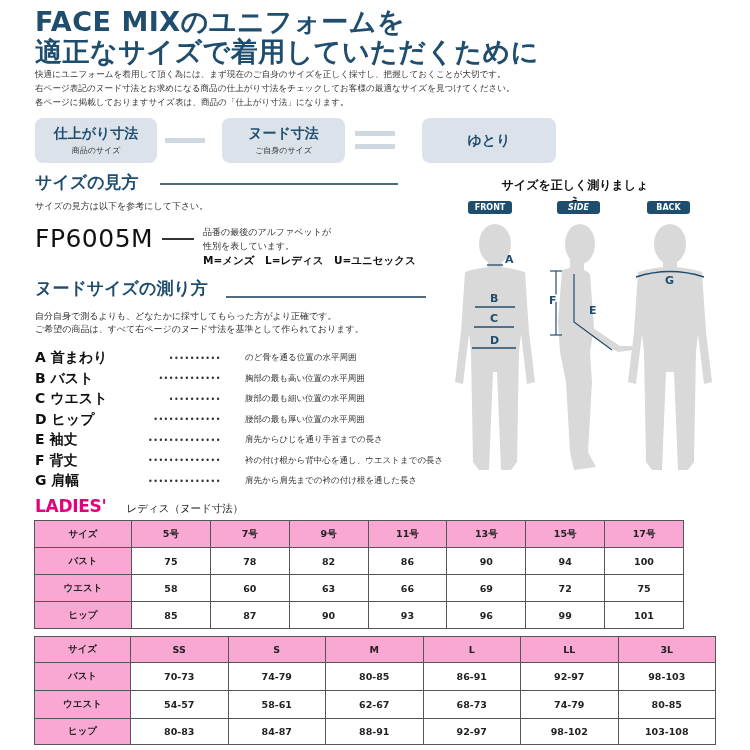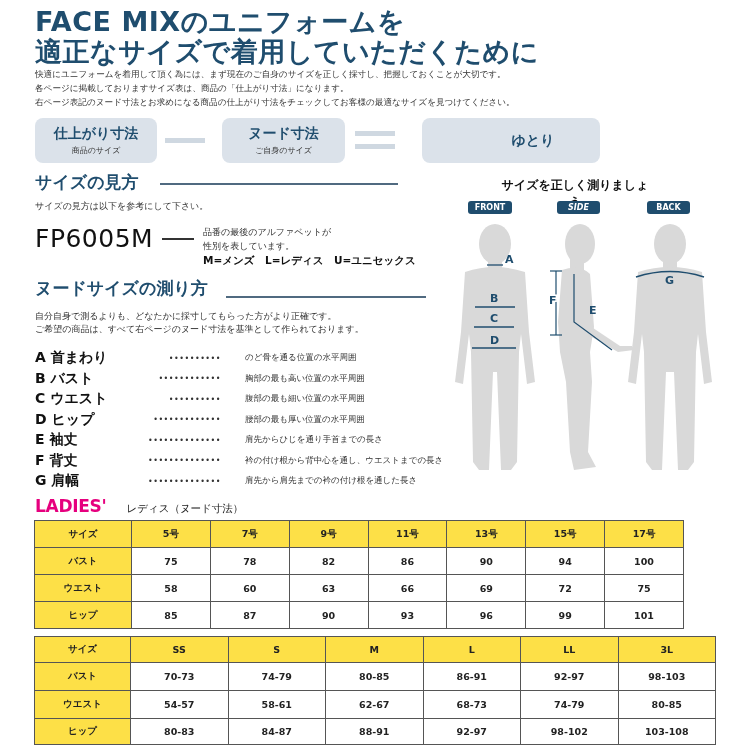--- a/index.html
+++ b/index.html
@@ -25,48 +25,48 @@
   .mrow .lab { width:82px; font-size:14px; font-weight:bold; color:#111; }
   .mrow .dots { width:100px; font-size:8px; color:#333; letter-spacing:0.5px; text-align:right; padding-right:10px; box-sizing:border-box; }
   .mrow .desc { font-size:8.5px; color:#333; }
   .diag-title { left:500px; top:177px; width:150px; text-align:center; font-size:12px; font-weight:bold; color:#111; }
   .pill { top:201px; height:13px; background:#1f4d6e; color:#fff; font-size:8px; font-weight:bold; border-radius:3px; text-align:center; line-height:13px; }
   .ladies { left:35px; top:496px; white-space:nowrap; }
   .ladies .en { font-size:17px; font-weight:bold; color:#e6007e; letter-spacing:-0.3px; }
   .ladies .ja { font-size:10.5px; color:#222; margin-left:20px; }
   table.sz { position:absolute; border-collapse:collapse; table-layout:fixed; font-size:9.5px; font-weight:bold; color:#222; }
   table.sz td { border:1.5px solid #555; text-align:center; padding:0; }
-  table.sz td.h, table.sz tr.hrow td { background:#fde047; }
+  table.sz td.h, table.sz tr.hrow td { background:#f9a8d4; }
   table.sz tr.hrow td { font-weight:bold; }
   svg { position:absolute; overflow:visible; }
 </style>
 </head>
 <body>
 
 <div class="abs title" style="top:4px;">FACE MIXのユニフォームを</div>
 <div class="abs title" style="top:34px;">適正なサイズで着用していただくために</div>
 
 <div class="abs intro">
   <div>快適にユニフォームを着用して頂く為には、まず現在のご自身のサイズを正しく採寸し、把握しておくことが大切です。</div>
+  <div>右ページ表記のヌード寸法とお求めになる商品の仕上がり寸法をチェックしてお客様の最適なサイズを見つけてください。</div>
   <div>各ページに掲載しておりますサイズ表は、商品の「仕上がり寸法」になります。</div>
-  <div>右ページ表記のヌード寸法とお求めになる商品の仕上がり寸法をチェックしてお客様の最適なサイズを見つけてください。</div>
 </div>
 
 <div class="abs fbox" style="left:35px; width:122px;">
   <div class="big">仕上がり寸法</div>
   <div class="small">商品のサイズ</div>
 </div>
 <div class="abs op-minus"></div>
 <div class="abs fbox" style="left:222px; width:123px;">
   <div class="big">ヌード寸法</div>
   <div class="small">ご自身のサイズ</div>
 </div>
 <div class="abs op-eq1"></div>
 <div class="abs op-eq2"></div>
-<div class="abs fbox" style="left:422px; width:134px;padding-left:44px;">
+<div class="abs fbox" style="left:422px; width:134px;">
   <div class="big">ゆとり</div>
 </div>
 
 <div class="abs h2" style="top:171px;">サイズの見方</div>
 <div class="abs h2line" style="left:160px; top:183px; width:238px;"></div>
 <div class="abs sub" style="top:200px;">サイズの見方は以下を参考にして下さい。</div>
 <div class="abs code">FP6005M</div>
 <div class="abs code-dash"></div>
 <div class="abs codenote">
   <div>品番の最後のアルファベットが</div>

